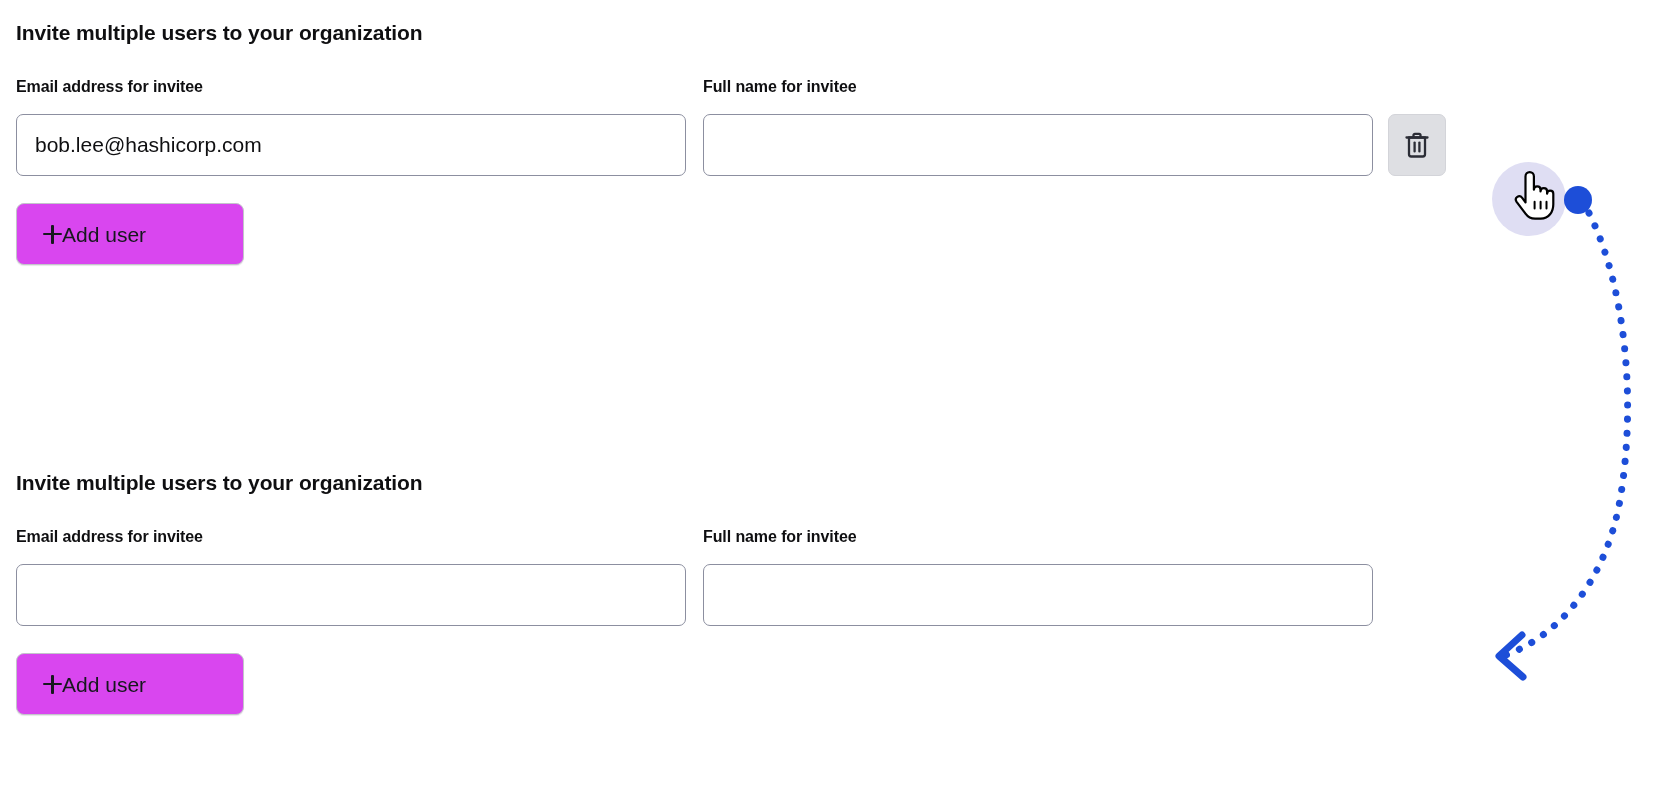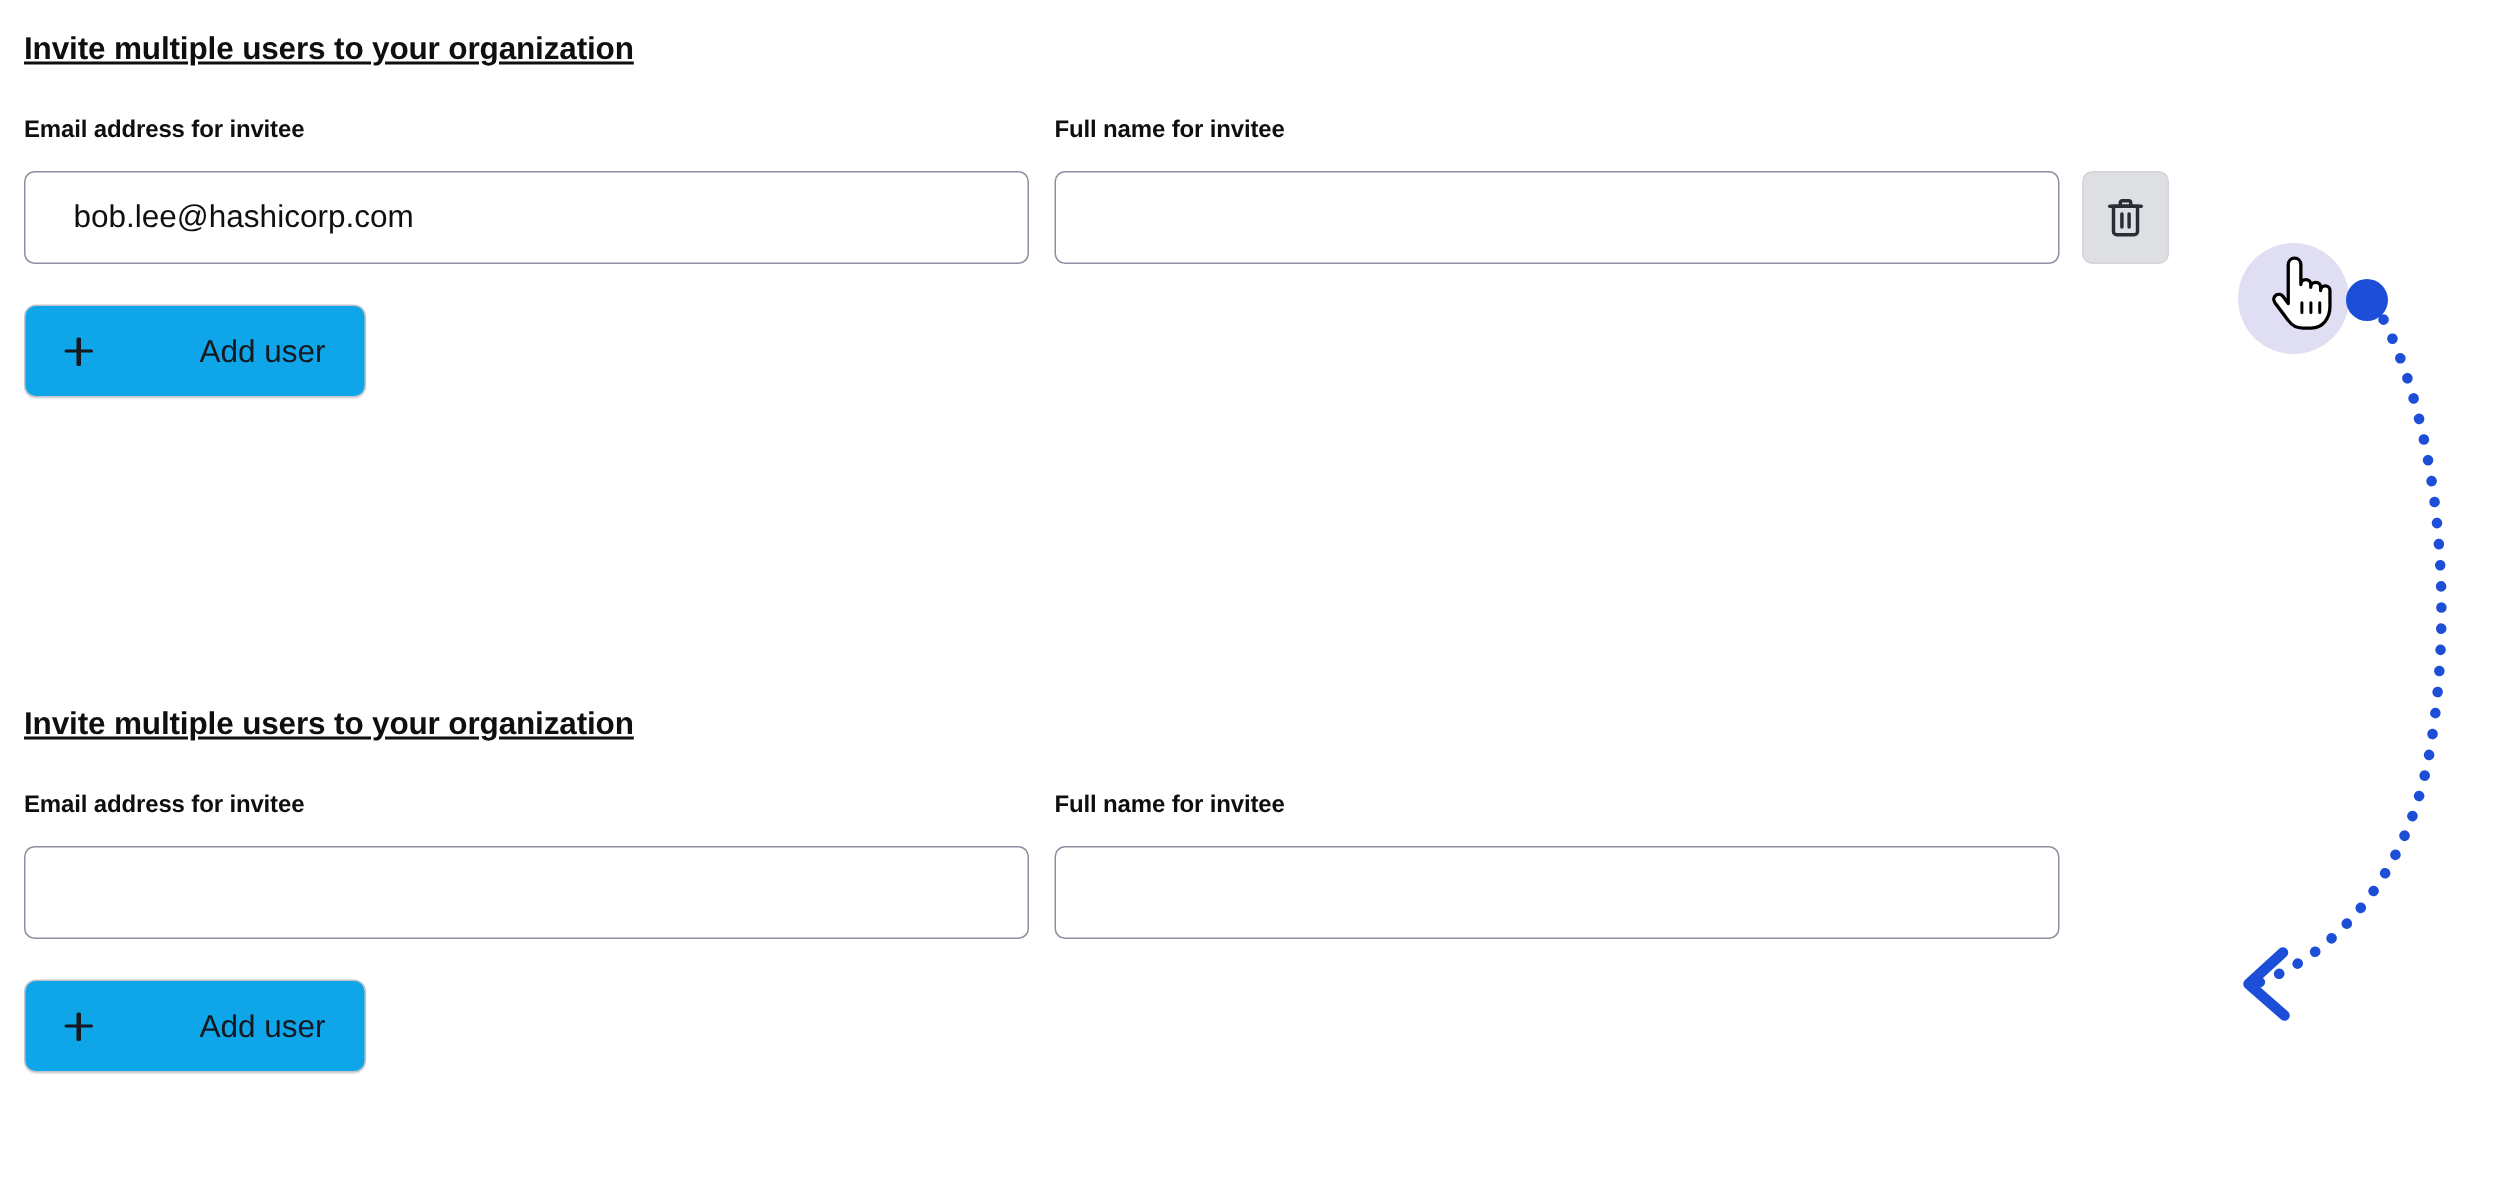--- a/index.html
+++ b/index.html
@@ -30,21 +30,20 @@
   #section-2 { top: 468px; }
 
   .section-title {
     font-size: 21px;
     font-weight: 700;
     color: #0f0f11;
     letter-spacing: -0.1px;
     line-height: 30px;
     margin: 0 0 26px 0;
     white-space: nowrap;
-    text-decoration: underline;
   }
 
   .field-row {
     display: flex;
     align-items: flex-start;
     gap: 0;
   }
 
   .field {
     display: flex;
@@ -66,21 +65,21 @@
   .text-input {
     box-sizing: border-box;
     width: 100%;
     height: 62px;
     border: 1.5px solid #8c8fa0;
     border-radius: 7px;
     background: #ffffff;
     font-family: "Liberation Sans", sans-serif;
     font-size: 21px;
     color: #0f0f11;
-    padding: 0 32px;
+    padding: 0 18px;
     outline: none;
   }
   .text-input::placeholder { color: #8c8fa0; }
 
   
   .delete-slot {
     margin-left: 15px;
     padding-top: 40px; 
   }
   .delete-button {
@@ -97,31 +96,30 @@
   }
   .delete-button svg { display: block; }
 
   
   .add-user-button {
     margin-top: 27px;
     box-sizing: border-box;
     height: 62px;
     min-width: 228px;
     padding: 0 26px;
-    background: #0ea5e9;
+    background: #d946ef;
     border: 1px solid #c3c4cb;
     border-radius: 8px;
     display: inline-flex;
     align-items: center;
     font-family: "Liberation Sans", sans-serif;
     font-size: 21px;
     color: #16181d;
     cursor: pointer;
     box-shadow: 0 1px 1px rgba(20,22,28,0.10);
-    justify-content: space-between;
   }
   .plus-icon {
     display: inline-block;
     width: 19px;
     height: 19px;
     position: relative;
     flex: 0 0 auto;
   }
   .plus-icon::before,
   .plus-icon::after {

